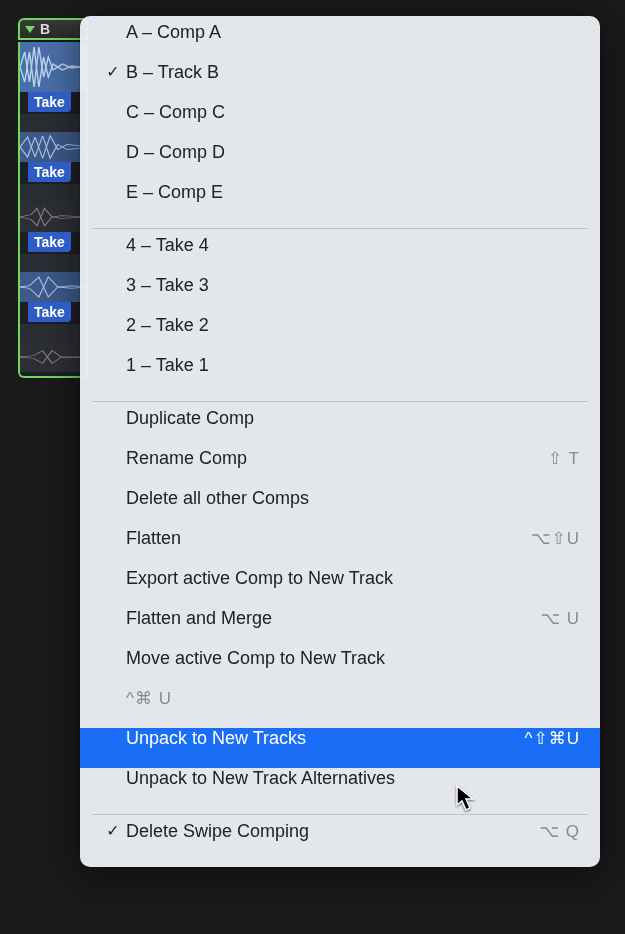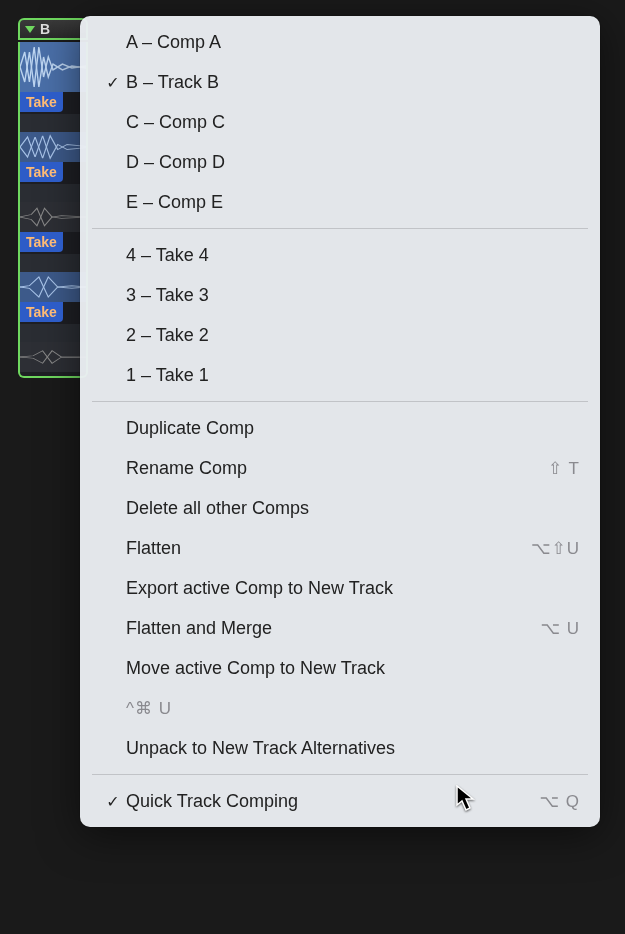--- a/index.html
+++ b/index.html
@@ -37,23 +37,23 @@
     }
     .wave-block {
       height: 50px;
       background: #2a2d33;
       border-left: 2px solid #6fd85f;
       border-right: 2px solid #6fd85f;
       position: relative;
       overflow: hidden;
     }
     .take-label {
-      position: absolute; top: 0; left: 0;
+      position: absolute; top: 0; left: 8px;
       background: #2d5cc7;
-      color: #fdba74; font-size: 14px; font-weight: 600;
+      color: #ffffff; font-size: 14px; font-weight: 600;
       padding: 2px 6px;
       border-radius: 0 0 4px 0;
       z-index: 2;
     }
     .wave-svg-wrap {
       position: absolute; left: 0; right: 0; bottom: 0; top: 18px;
     }
     .wave-block.main .wave-svg-wrap { top: 0; }
     .wave-svg-wrap svg { width: 100%; height: 100%; }
     .take-row {
@@ -81,21 +81,20 @@
       background: rgba(235, 238, 242, 0.96);
       border-radius: 10px;
       box-shadow: 0 8px 40px rgba(0,0,0,0.5), 0 0 0 1px rgba(0,0,0,0.1);
       padding: 6px 0;
       font-size: 18px;
       color: #222;
     }
     .menu-item {
       height: 40px;
       display: flex;
-      align-items: center;
       padding: 0 20px;
       position: relative;
       cursor: default;
     }
     .menu-item.highlighted {
       background: #1a6ef5;
       color: #fff;
     }
     .check-col {
       width: 26px;
@@ -272,28 +271,33 @@
       <span class="shortcut">⌥ U</span>
     </div>
     <div class="menu-item">
       <span class="check-col"></span>
       <span class="item-label">Move active Comp to New Track</span>
     </div>
     <div class="menu-item">
       <span class="check-col"></span>
       <span class="shortcut">^⌘ U</span>
     </div>
+    <div class="menu-item highlighted">
+      <span class="check-col"></span>
+      <span class="item-label">Unpack to New Tracks</span>
+      <span class="shortcut">^⇧⌘U</span>
+    </div>
     <div class="menu-item">
       <span class="check-col"></span>
       <span class="item-label">Unpack to New Track Alternatives</span>
     </div>
     <div class="menu-sep"></div>
     <div class="menu-item">
       <span class="check-col">✓</span>
-      <span class="item-label">Quick Track Comping</span>
+      <span class="item-label">Delete Swipe Comping</span>
       <span class="shortcut">⌥ Q</span>
     </div>
   </div>
 
 <div class="cursor">
   <svg viewBox="0 0 20 28">
       <path d="M1,1 L1,20 L6,16 L10,25 L14,23 L10,14 L17,14 Z" fill="#000" stroke="#fff" stroke-width="1.5"></path>
     </svg>
 </div>
 

